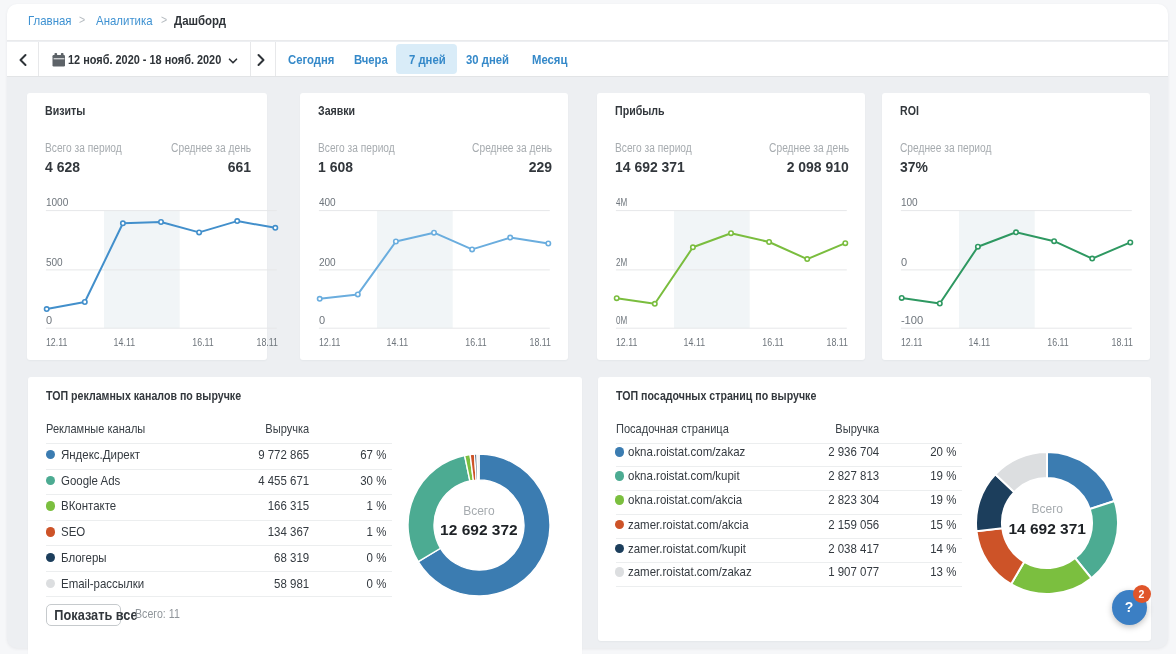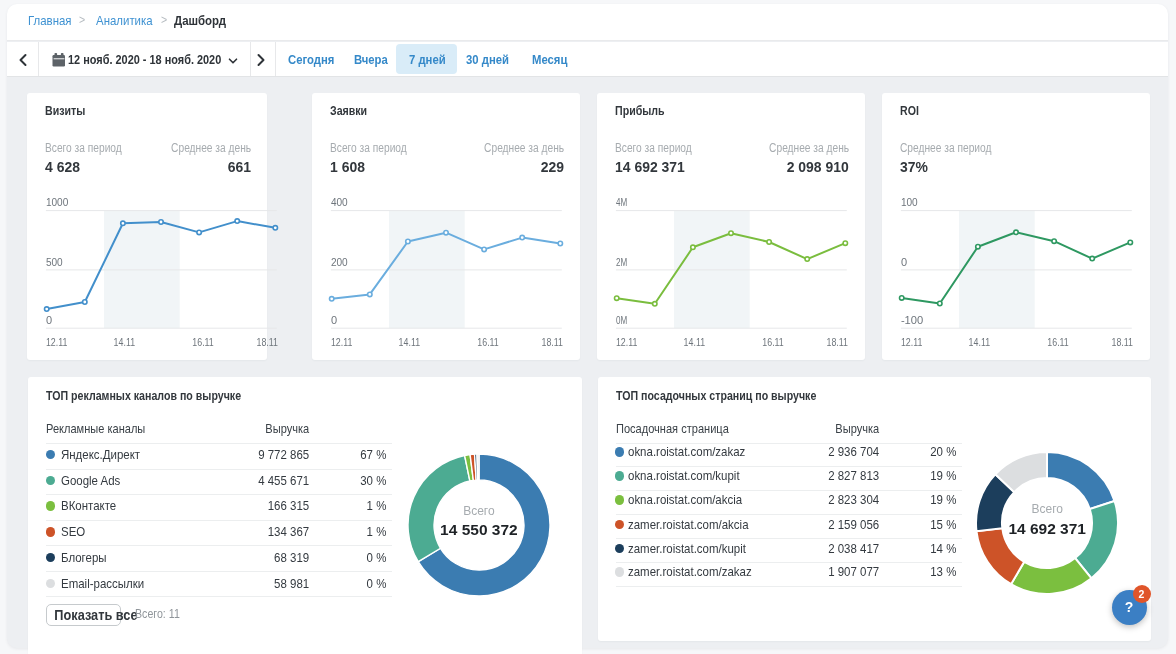--- a/index.html
+++ b/index.html
@@ -112,21 +112,21 @@
       <polyline points="19.7,216.1 57.8,209.0 95.9,130.3 134.0,129.0 172.1,139.4 210.2,128.1 248.3,134.8" fill="none" stroke="#428fcb" stroke-width="2" stroke-linejoin="round" stroke-linecap="round"></polyline>
       <circle cx="19.7" cy="216.1" r="2.2" fill="#fff" stroke="#428fcb" stroke-width="1.6"></circle>
       <circle cx="57.8" cy="209.0" r="2.2" fill="#fff" stroke="#428fcb" stroke-width="1.6"></circle>
       <circle cx="95.9" cy="130.3" r="2.2" fill="#fff" stroke="#428fcb" stroke-width="1.6"></circle>
       <circle cx="134.0" cy="129.0" r="2.2" fill="#fff" stroke="#428fcb" stroke-width="1.6"></circle>
       <circle cx="172.1" cy="139.4" r="2.2" fill="#fff" stroke="#428fcb" stroke-width="1.6"></circle>
       <circle cx="210.2" cy="128.1" r="2.2" fill="#fff" stroke="#428fcb" stroke-width="1.6"></circle>
       <circle cx="248.3" cy="134.8" r="2.2" fill="#fff" stroke="#428fcb" stroke-width="1.6"></circle>
     </svg>
   </div>
-<div class="card" style="left:312px;top:93px;width:268px;height:267px">
+<div class="card" style="left:300px;top:93px;width:268px;height:267px">
     <div class="ctitle sxl">Заявки</div>
     <div class="slab sxl" style="left:18px">Всего за период</div>
     <div class="sval sxl2" style="left:18px">1 608</div>
     <div class="slab sxr" style="right:16px">Среднее за день</div>
     <div class="sval sxr2" style="right:16px">229</div>
     <svg width="268" height="267" viewBox="0 0 268 267" style="position:absolute;left:0;top:0">
       <rect x="77.0" y="117.6" width="75.7" height="117.6" fill="#f1f5f7"></rect>
       <line x1="18.9" y1="117.6" x2="249.8" y2="117.6" stroke="#e6e7e9" stroke-width="1"></line>
       <line x1="18.9" y1="176.9" x2="249.8" y2="176.9" stroke="#e6e7e9" stroke-width="1"></line>
       <line x1="18.9" y1="235.2" x2="249.8" y2="235.2" stroke="#e6e7e9" stroke-width="1"></line>
@@ -240,21 +240,21 @@
     <div class="btninfo sxl">Всего: 11</div>
     <svg width="160" height="160" viewBox="0 0 160 160" style="position:absolute;left:370.9px;top:67.8px">
       <path d="M80.00 9.00 A71 71 0 1 1 19.23 116.72 L41.49 103.27 A45 45 0 1 0 80.00 35.00 Z" fill="#3b7cb1" stroke="#fff" stroke-width="1.4"></path>
       <path d="M19.23 116.72 A71 71 0 0 1 65.60 10.48 L70.87 35.94 A45 45 0 0 0 41.49 103.27 Z" fill="#4cab92" stroke="#fff" stroke-width="1.4"></path>
       <path d="M65.60 10.48 A71 71 0 0 1 71.10 9.56 L74.36 35.35 A45 45 0 0 0 70.87 35.94 Z" fill="#7bbf3f" stroke="#fff" stroke-width="1.4"></path>
       <path d="M71.10 9.56 A71 71 0 0 1 75.54 9.14 L77.17 35.09 A45 45 0 0 0 74.36 35.35 Z" fill="#cd5328" stroke="#fff" stroke-width="1.4"></path>
       <path d="M75.54 9.14 A71 71 0 0 1 77.99 9.03 L78.73 35.02 A45 45 0 0 0 77.17 35.09 Z" fill="#1c3e5c" stroke="#fff" stroke-width="1.4"></path>
       <path d="M77.99 9.03 A71 71 0 0 1 80.00 9.00 L80.00 35.00 A45 45 0 0 0 78.73 35.02 Z" fill="#dcdee0" stroke="#fff" stroke-width="1.4"></path>
     </svg>
     <div class="dlab" style="left:370.9px;top:127.7px;width:160px">Всего</div>
-    <div class="dval" style="left:370.9px;top:145.1px;width:160px">14 550 372</div>
+    <div class="dval" style="left:370.9px;top:145.1px;width:160px">12 692 372</div>
   </div>
 <div class="card" style="left:598px;top:377px;width:553px;height:264px">
     <div class="ttitle sxl">ТОП посадочных страниц по выручке</div>
     <div class="thead sxl" style="left:18px;top:45.3px">Посадочная страница</div>
     <div class="thead sxr" style="top:45.3px;left:0;width:281.2px;text-align:right">Выручка</div>
     <div class="sep" style="top:65.5px"></div>
     <div class="dot" style="left:16.6px;top:70.2px;background:#3b7cb1"></div>
     <div class="rname sxl" style="left:29.6px;top:68.2px">okna.roistat.com/zakaz</div>
     <div class="rval sxr" style="top:68.2px">2 936 704</div>
     <div class="rpct sxr" style="top:68.2px">20 %</div>

